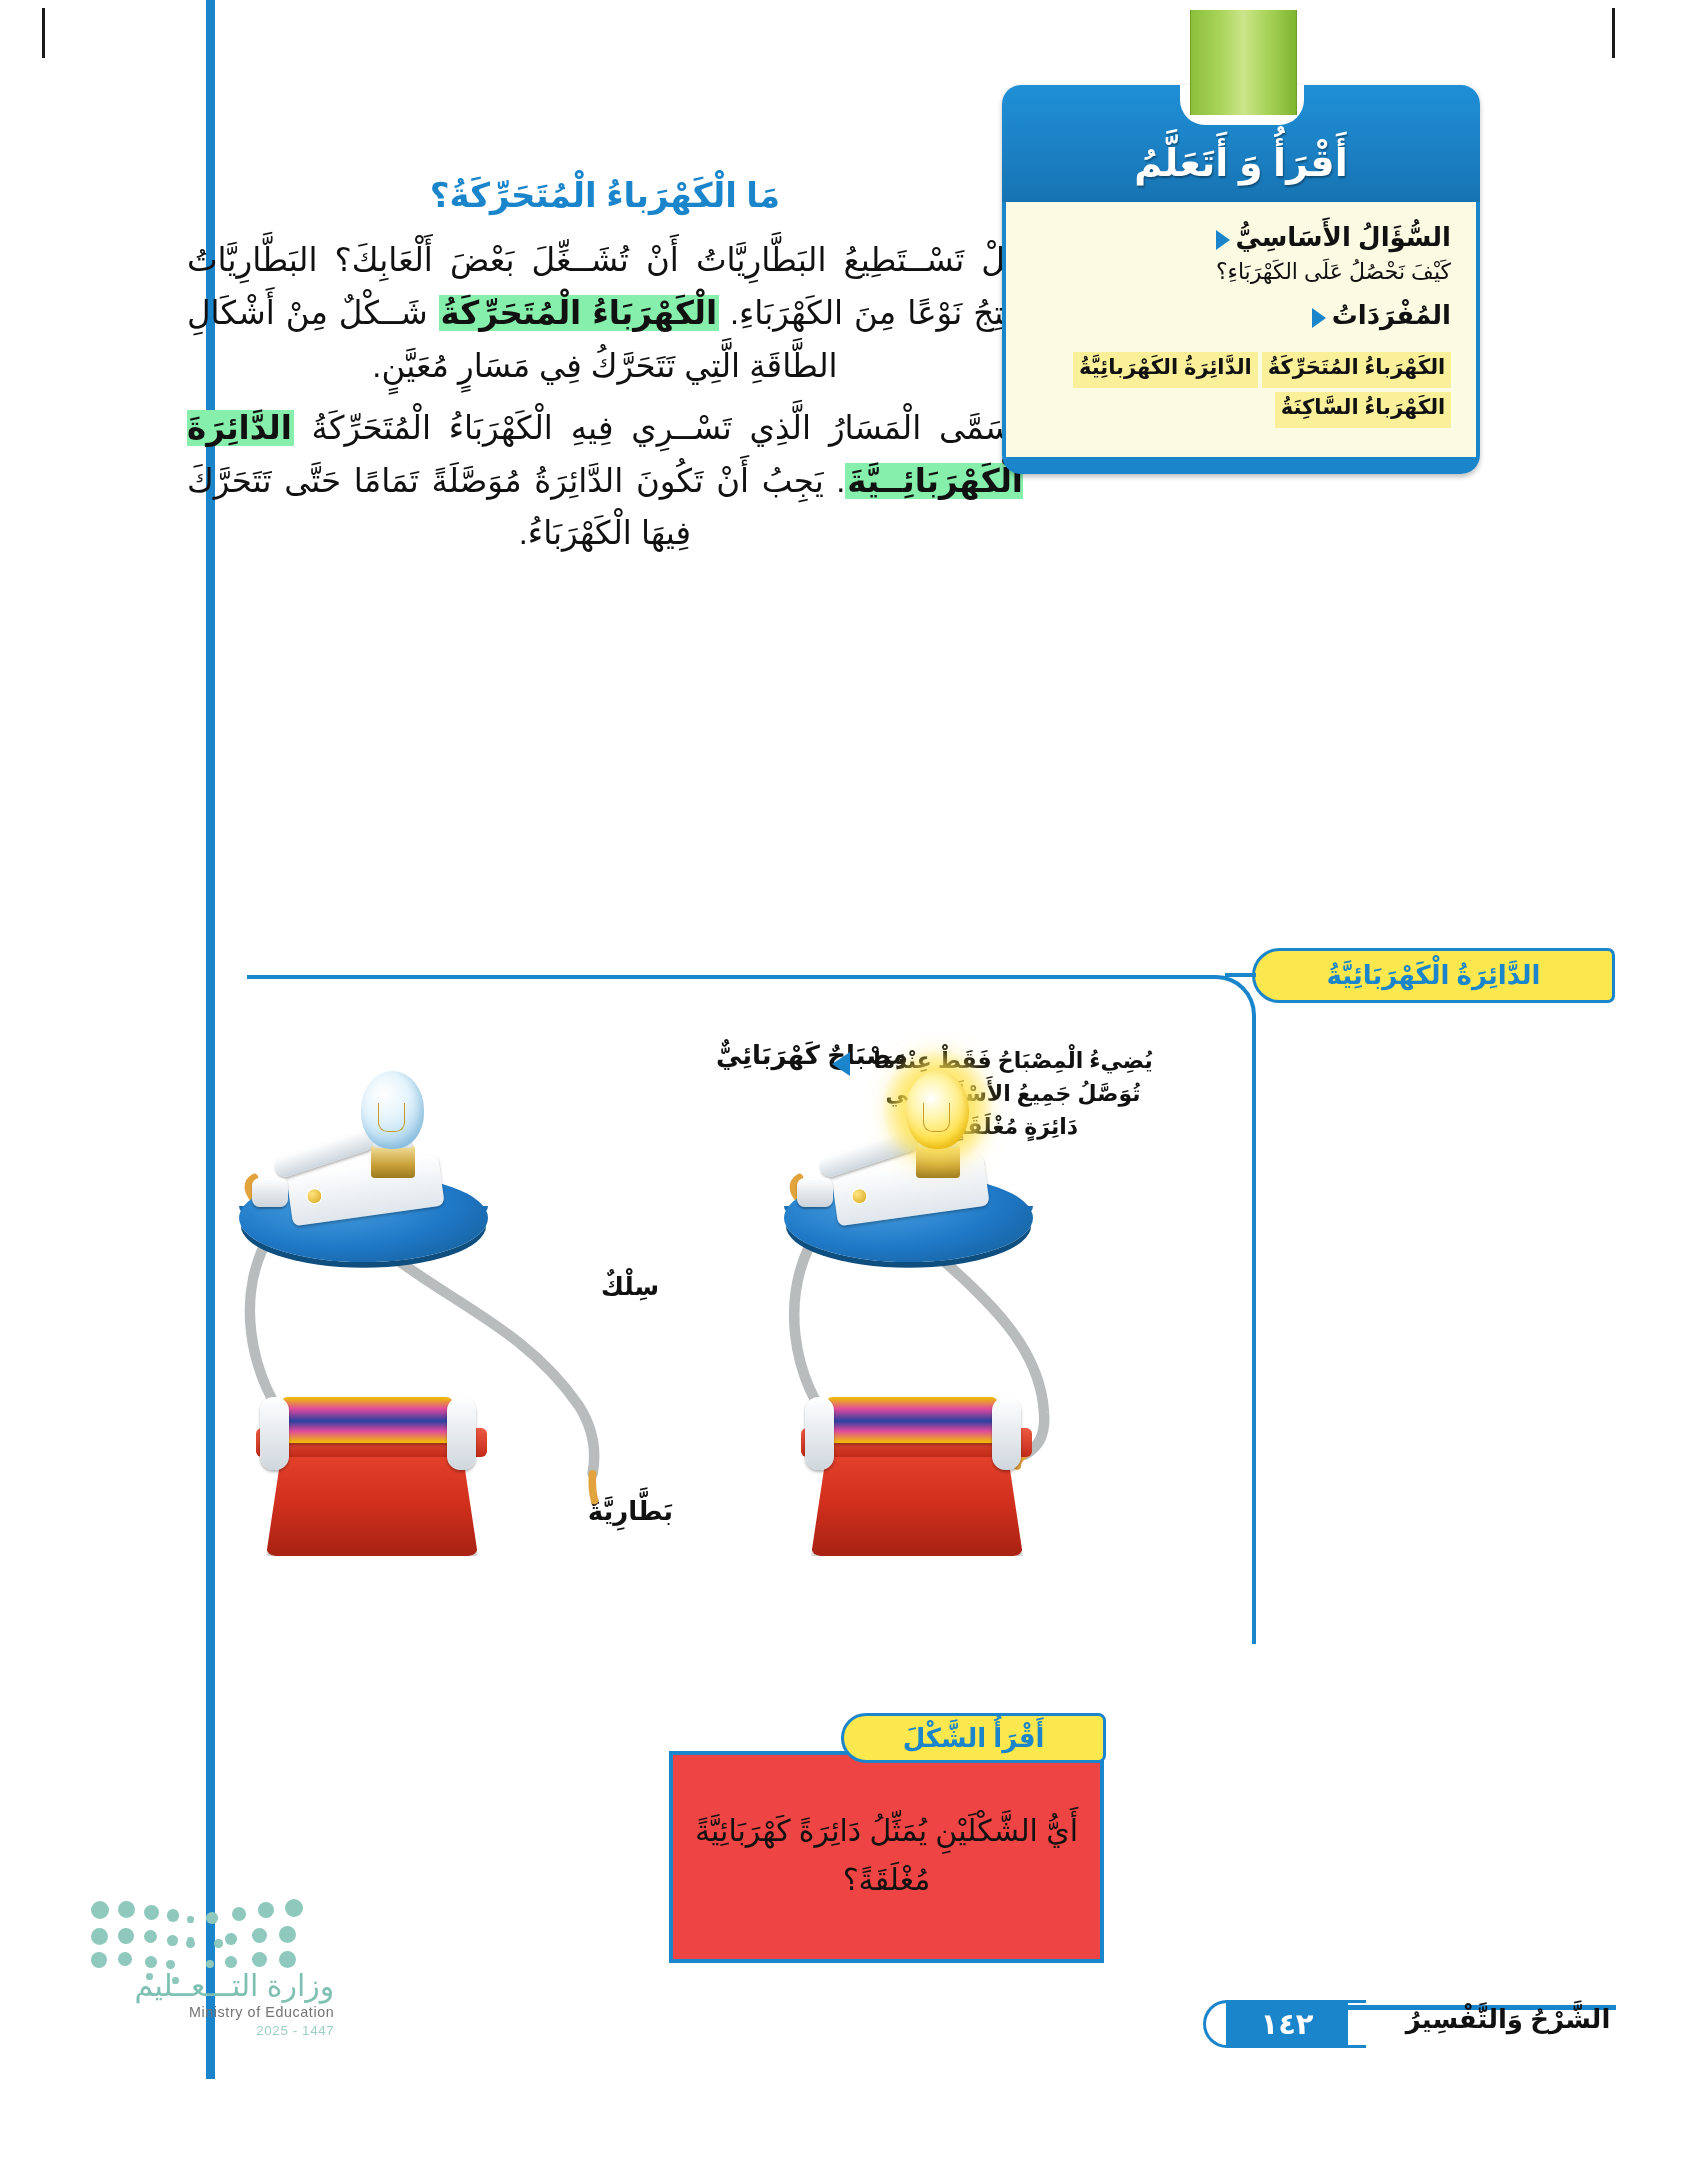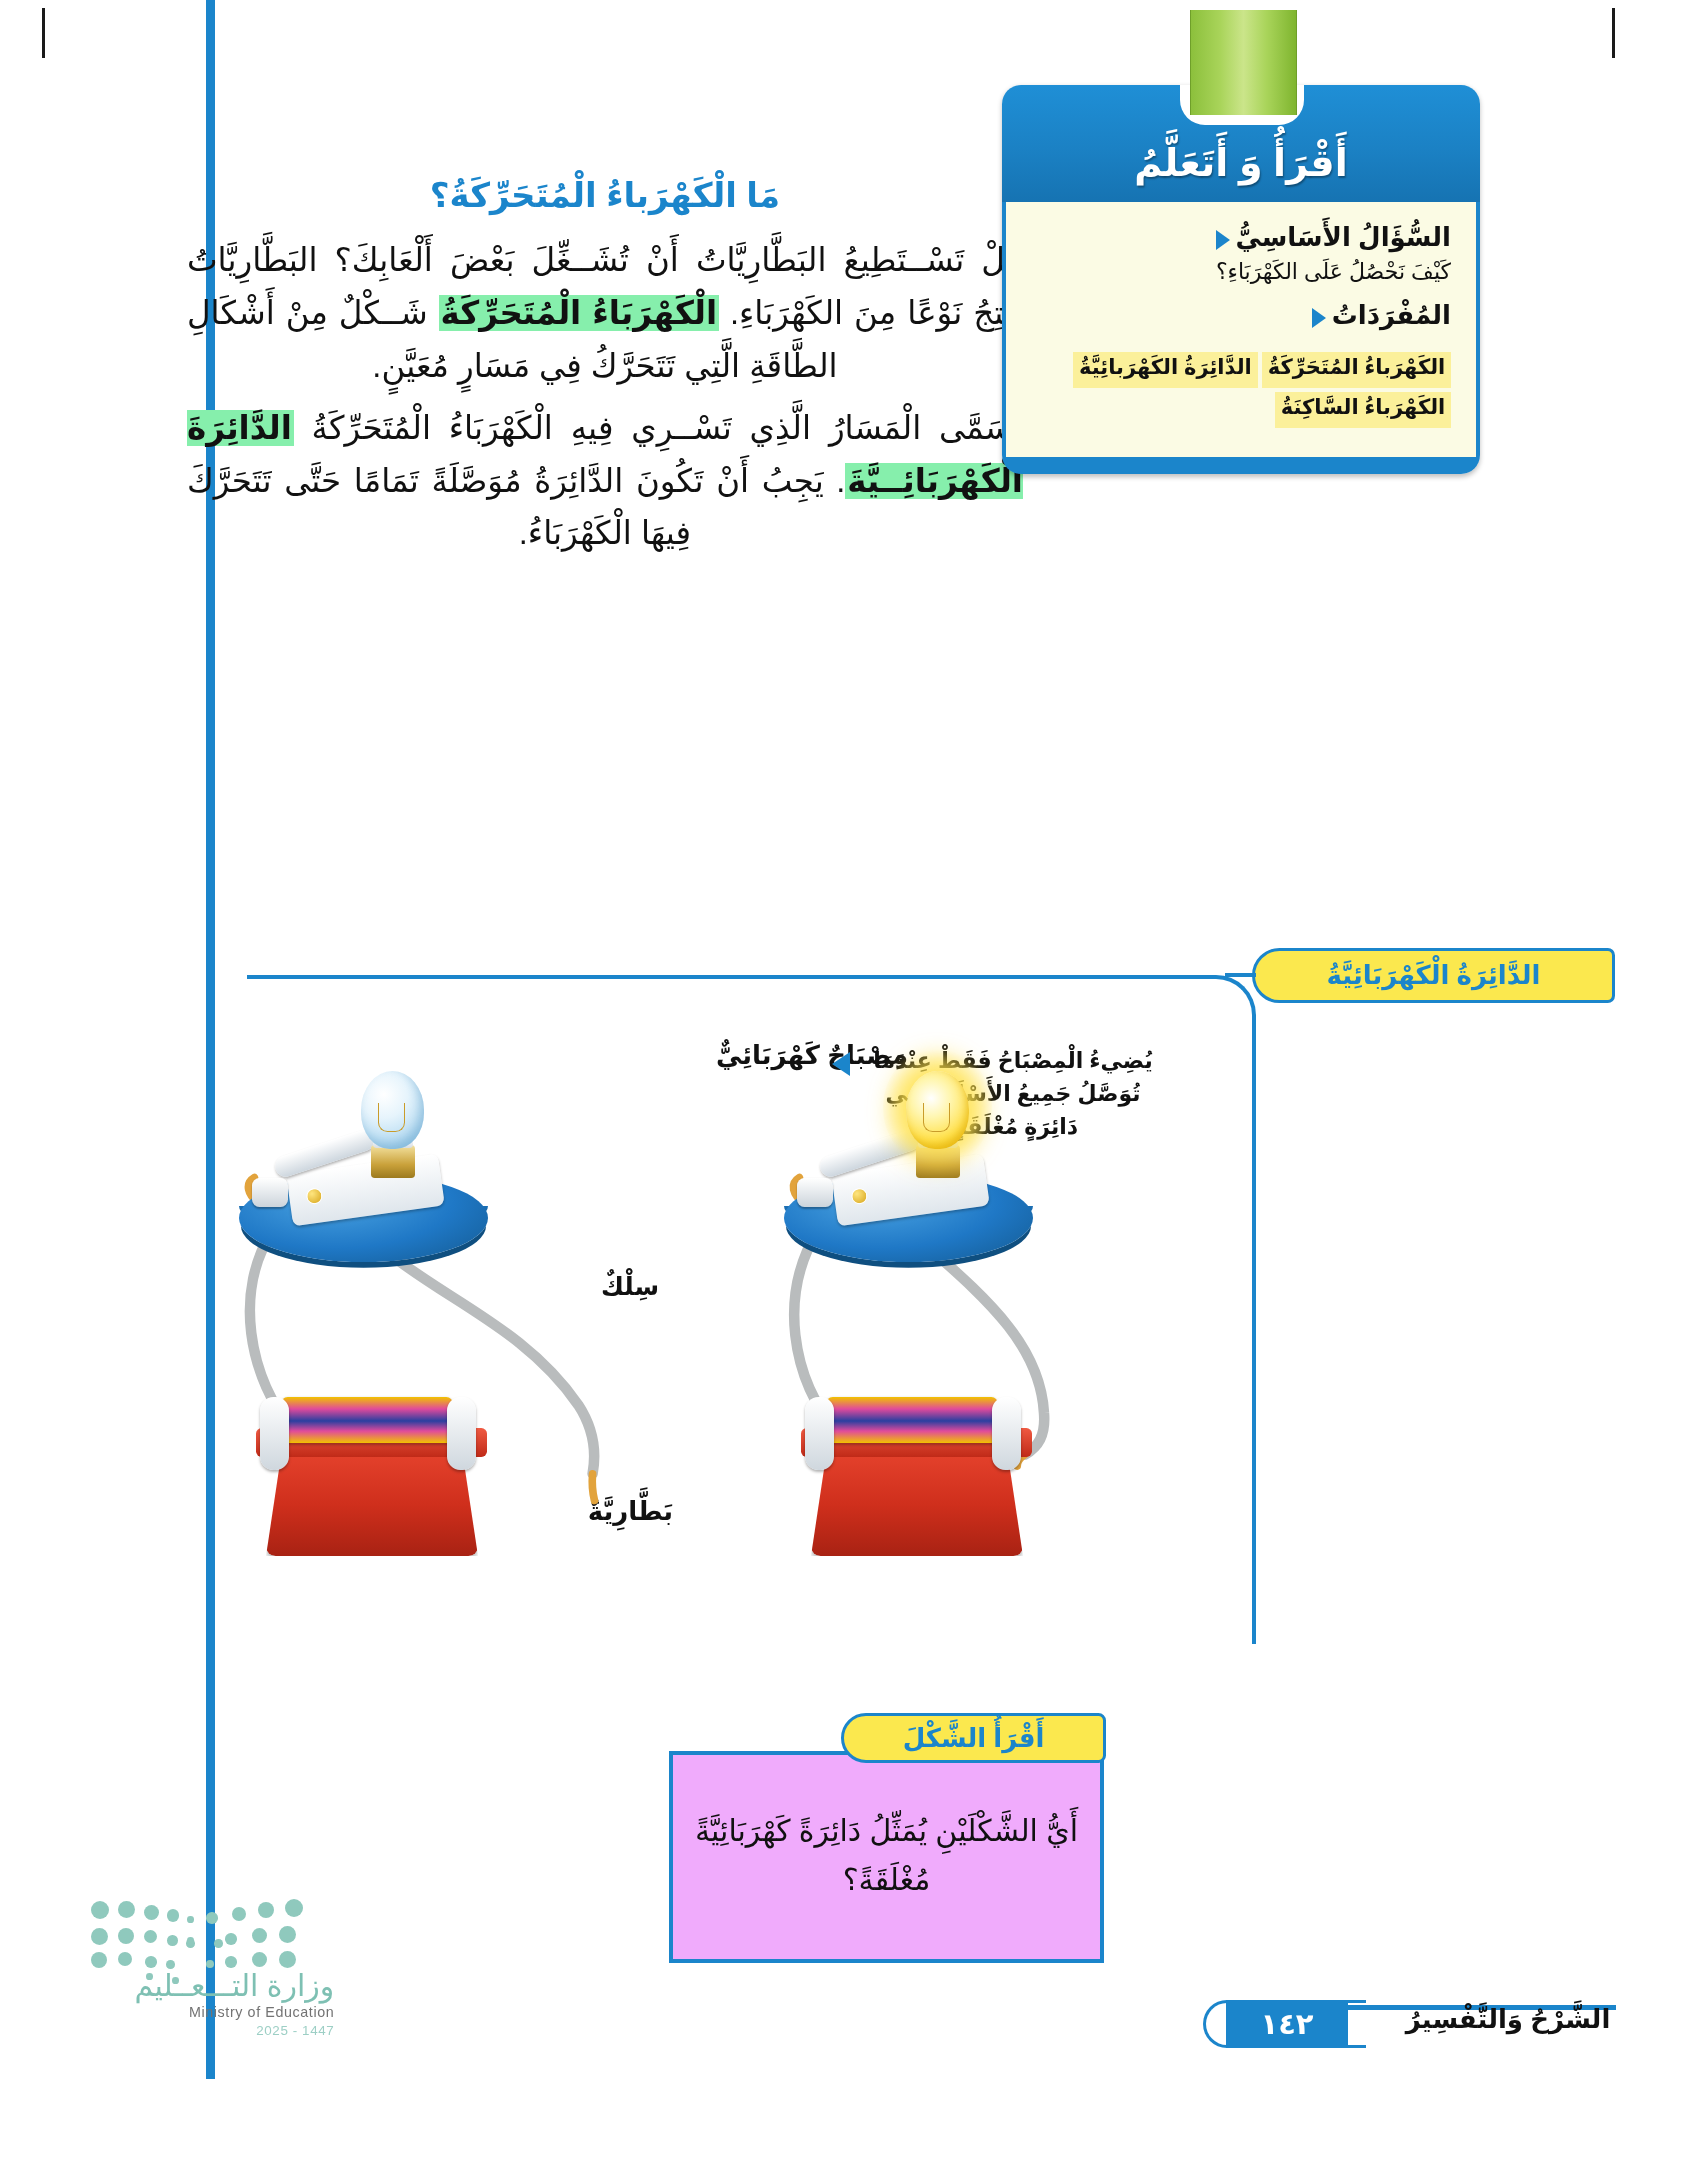--- a/index.html
+++ b/index.html
@@ -229,21 +229,21 @@
     border-radius: 13.4px; box-shadow: 0 1.9px 2.9px rgba(0,0,0,.3);
   }
   .batt-clip.l { left: 21px; top: 336px; }
   .batt-clip.r { left: 208px; top: 336px; }
 
   .wire { position: absolute; left: 0; top: 0; width: 411px; height: 535px; }
 
   
   .readbox {
     position: absolute; left: 669px; top: 1751px; width: 435px; height: 212px;
-    border: 4.8px solid #1b85cb; background: #f0abfc;
+    border: 4.8px solid #1b85cb; background: #ef4444;
   }
   .readbox-tab {
     position: absolute; left: 841px; top: 1713px; width: 265px; height: 50px;
     background: #fbe84e; border: 3.8px solid #1b85cb;
     border-radius: 25px 7.6px 7.6px 25px;
     display: flex; align-items: center; justify-content: center;
     direction: rtl; color: #1b85cb; font-size: 26px; font-weight: bold;
     z-index: 6;
   }
   .readbox-q {

